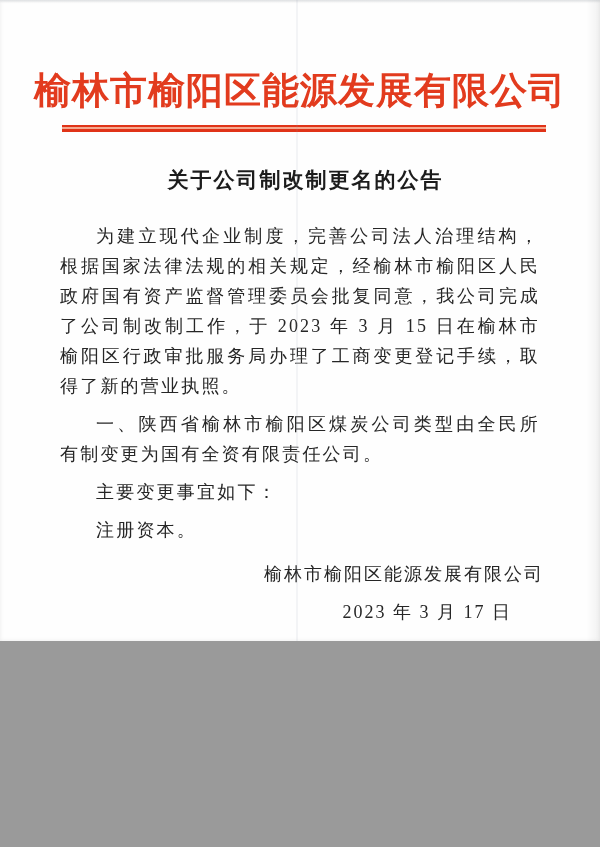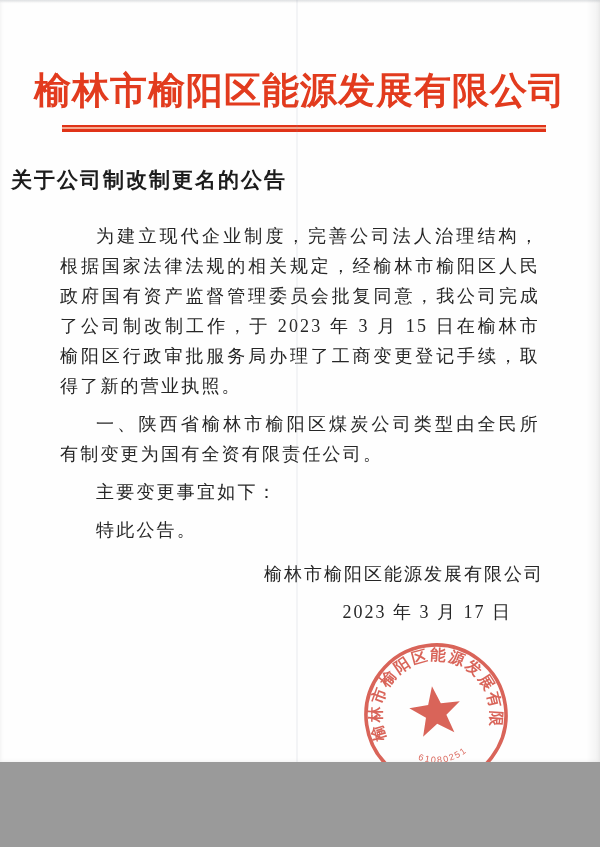--- a/index.html
+++ b/index.html
@@ -3,21 +3,21 @@
 <meta charset="utf-8">
 <style>
   html,body{margin:0;padding:0;}
   body{
     background:#9a9a9a;
     font-family:"Liberation Serif","DejaVu Serif",serif;
   }
   .page{
     position:relative;
     width:600px;
-    height:762px;
+    height:641px;
     margin:0 auto;
     background:#fefefe;
     color:#1f1f1f;
     overflow:hidden;
     box-shadow:inset 0 0 4px rgba(0,0,0,.08);
   }
   
   .scan-top-edge{
     position:absolute;top:0;left:0;width:100%;height:3px;
     background:linear-gradient(to bottom,#dfe1e3,rgba(255,255,255,0));
@@ -44,20 +44,21 @@
   .rule{
     margin:12px 54px 0 62px;
     height:7px;
     background:linear-gradient(to bottom,
       #e03318 0,#e03318 2px,
       #f5a98f 2px,#f5a98f 4px,
       #e03318 4px,#e03318 7px);
   }
   .doc-title{
     margin:34px 0 0 0;
+    text-align:center;
     font-size:21px;
     font-weight:600;
     letter-spacing:2px;
     color:#1c1c1c;
     font-family:"Liberation Sans","DejaVu Sans",sans-serif;
     padding-left:11px;
   }
   .body-text{
     margin-top:27px;
     padding:0 52px;
@@ -110,21 +111,21 @@
   <h1 class="letterhead">榆林市榆阳区能源发展有限公司</h1>
 
   <div class="rule"></div>
 
   <h2 class="doc-title">关于公司制改制更名的公告</h2>
 
   <div class="body-text">
     <p>为建立现代企业制度，完善公司法人治理结构，根据国家法律法规的相关规定，经榆林市榆阳区人民政府国有资产监督管理委员会批复同意，我公司完成了公司制改制工作，于 2023 年 3 月 15 日在榆林市榆阳区行政审批服务局办理了工商变更登记手续，取得了新的营业执照。</p>
     <p>一、陕西省榆林市榆阳区煤炭公司类型由全民所有制变更为国有全资有限责任公司。</p>
     <p>主要变更事宜如下：</p>
-    <p>特此公告。</p>
+    <p>注册资本。</p>
   </div>
 
   <div class="signature">
     <div class="sign-company">榆林市榆阳区能源发展有限公司</div>
     <div class="sign-date">2023 年 3 月 17 日</div>
   </div>
 
   <svg class="seal" viewBox="0 0 150 150" xmlns="http://www.w3.org/2000/svg">
     <defs>
       <path id="sealTopArc" d="M 23.3,93.8 A 55,55 0 1 1 126.7,93.8" fill="none"></path>

